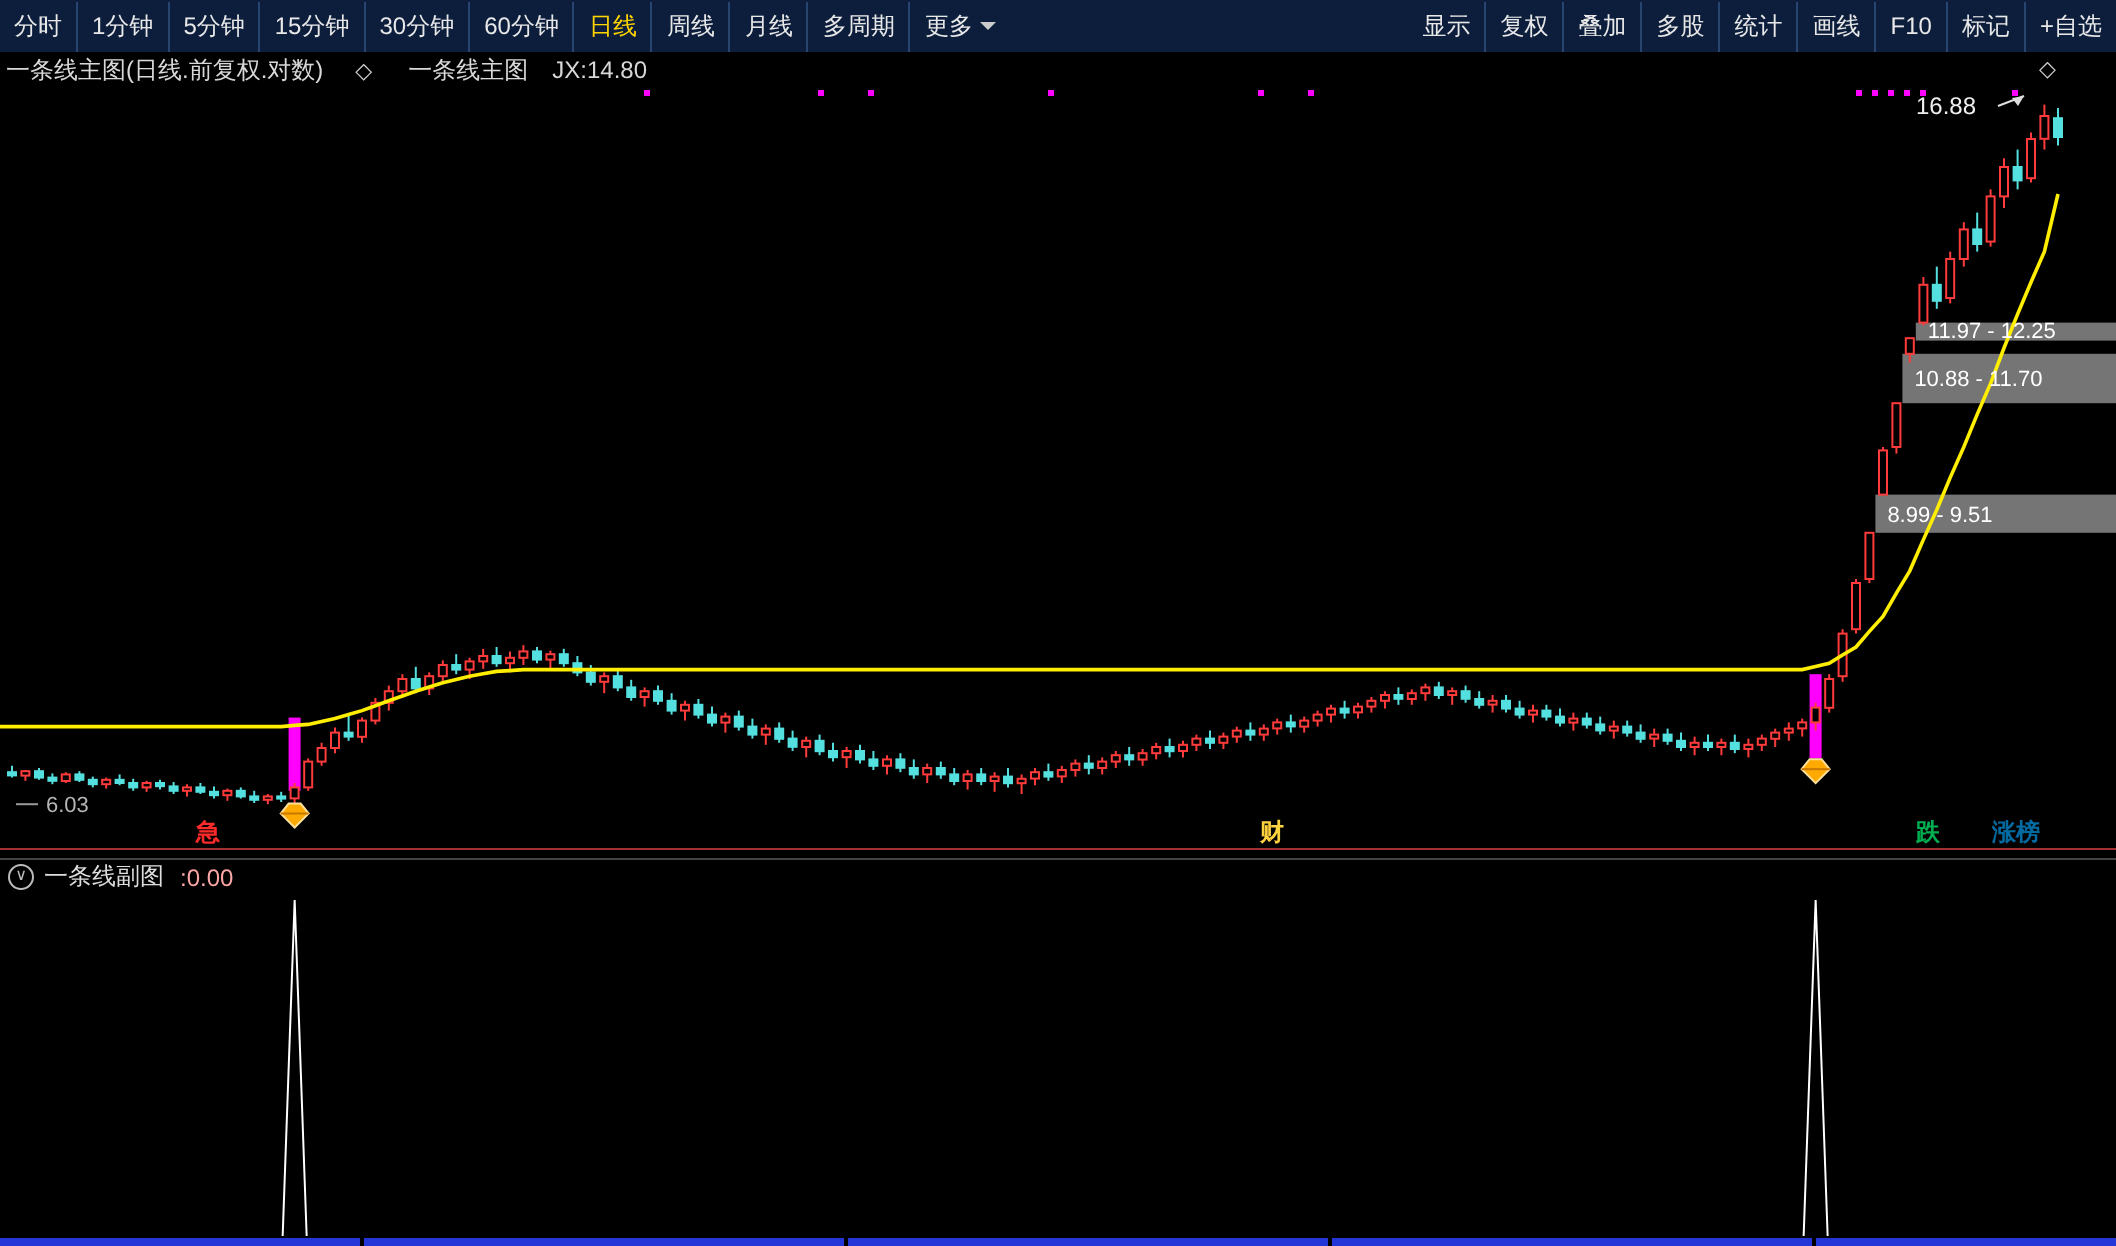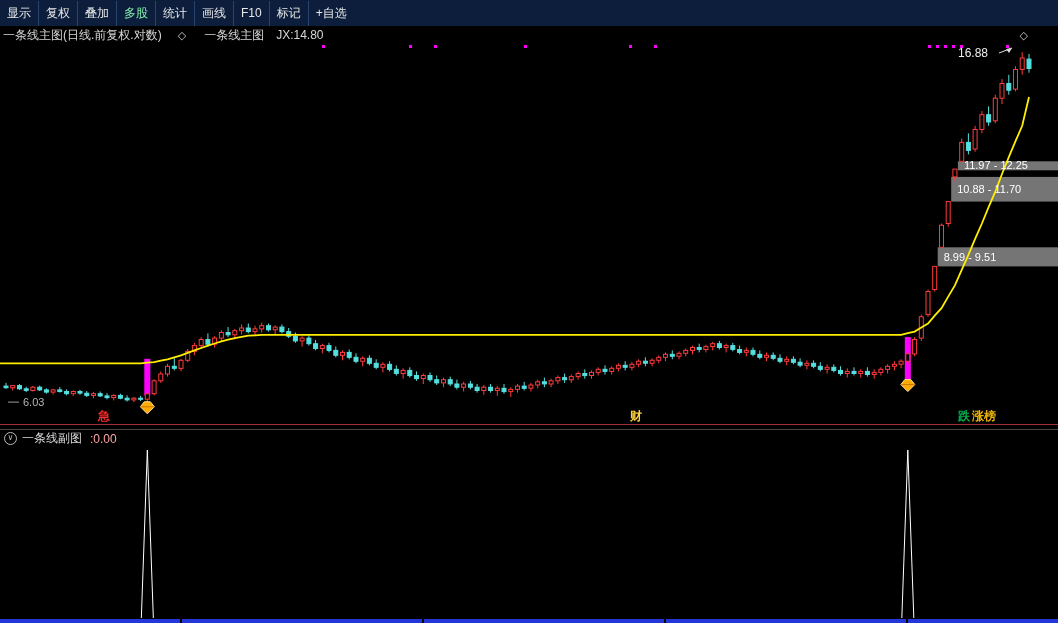--- a/index.html
+++ b/index.html
@@ -37,25 +37,38 @@
                border-radius:50%;color:#bbb;font-size:8px;line-height:10px;text-align:center;}
   .sub-value{margin-left:8px;color:#fca5a5;}
   
   .scrollbar{position:absolute;top:619px;left:0;width:1058px;height:4px;z-index:2;}
   .sb-tick{position:absolute;top:0;width:2px;height:4px;background:#000;}
 </style>
 </head>
 <body>
 
 <div class="toolbar">
+  <div class="tb-group" id="tb-left">
+      <span class="tb-item">分时</span>
+      <span class="tb-item">1分钟</span>
+      <span class="tb-item">5分钟</span>
+      <span class="tb-item">15分钟</span>
+      <span class="tb-item">30分钟</span>
+      <span class="tb-item">60分钟</span>
+      <span class="tb-item active">日线</span>
+      <span class="tb-item">周线</span>
+      <span class="tb-item">月线</span>
+      <span class="tb-item">多周期</span>
+      <span class="tb-item">更多<i class="caret"></i></span>
+    </div>
   <div class="tb-group" id="tb-right">
       <span class="tb-item">显示</span>
       <span class="tb-item">复权</span>
       <span class="tb-item">叠加</span>
-      <span class="tb-item" style="color: #86efac;">多股</span>
+      <span class="tb-item" style="color: #e5e5e5;">多股</span>
       <span class="tb-item">统计</span>
       <span class="tb-item">画线</span>
       <span class="tb-item">F10</span>
       <span class="tb-item">标记</span>
       <span class="tb-item">+自选</span>
     </div>
 </div>
 
 <div class="title-row">
   <span class="stock">一条线主图(日线.前复权.对数)</span><span class="ind-diamond">◇</span><span class="ind-name">一条线主图</span><span class="ind-value">JX:14.80</span>
@@ -411,21 +424,21 @@
       <line x1="140.33" y1="362.7582597263068" x2="154.33" y2="362.7582597263068" stroke="#c87800" stroke-width="1"></line>
       <polygon points="900.82,340.5810995763956 904.82,335.5810995763956 910.82,335.5810995763956 914.82,340.5810995763956 907.82,347.5810995763956" fill="#ffaa00" stroke="#ffe09a" stroke-width="1"></polygon>
       <line x1="900.82" y1="340.5810995763956" x2="914.82" y2="340.5810995763956" stroke="#c87800" stroke-width="1"></line>
     </g>
   </svg>
 
 <div class="markers-layer" id="markers-layer">
     <span class="bmarker" style="left: 98px; color: rgb(255, 42, 42);">急</span>
     <span class="bmarker" style="left: 630px; color: rgb(255, 210, 63);">财</span>
     <span class="bmarker" style="left: 958px; color: rgb(0, 176, 80);">跌</span>
-    <span class="bmarker" style="left: 972px; color: #eab308;">涨榜</span>
+    <span class="bmarker" style="left: 996px; color: #0369a1;">涨榜</span>
   </div>
 
 <div class="sub-header">
   <span class="circle-icon">∨</span>
   <span>一条线副图</span>
   <span class="sub-value">:0.00</span>
 </div>
 
 <svg id="sub-svg" width="1058" height="172">
     <g>

